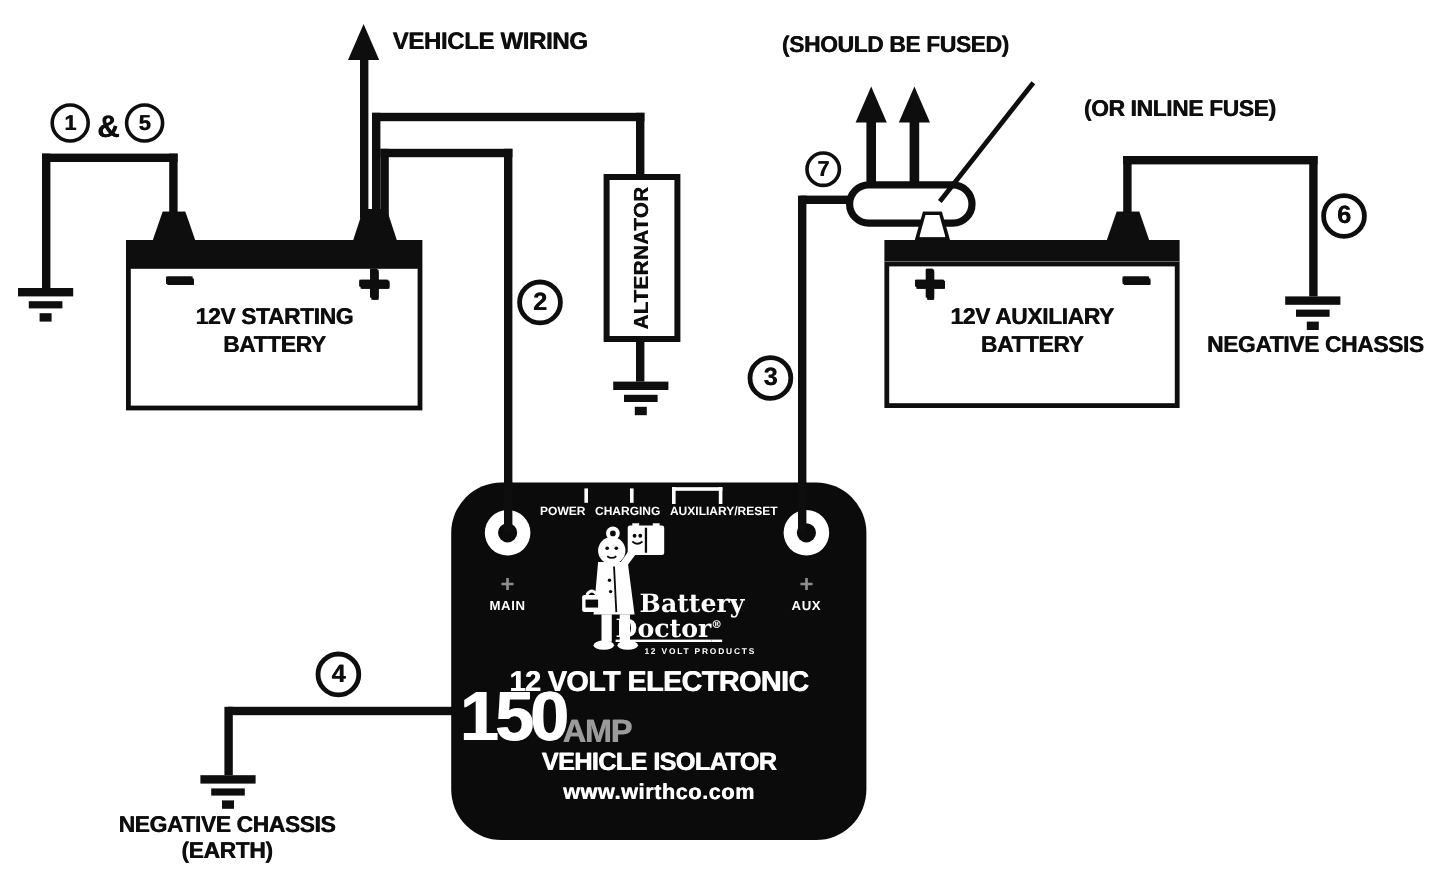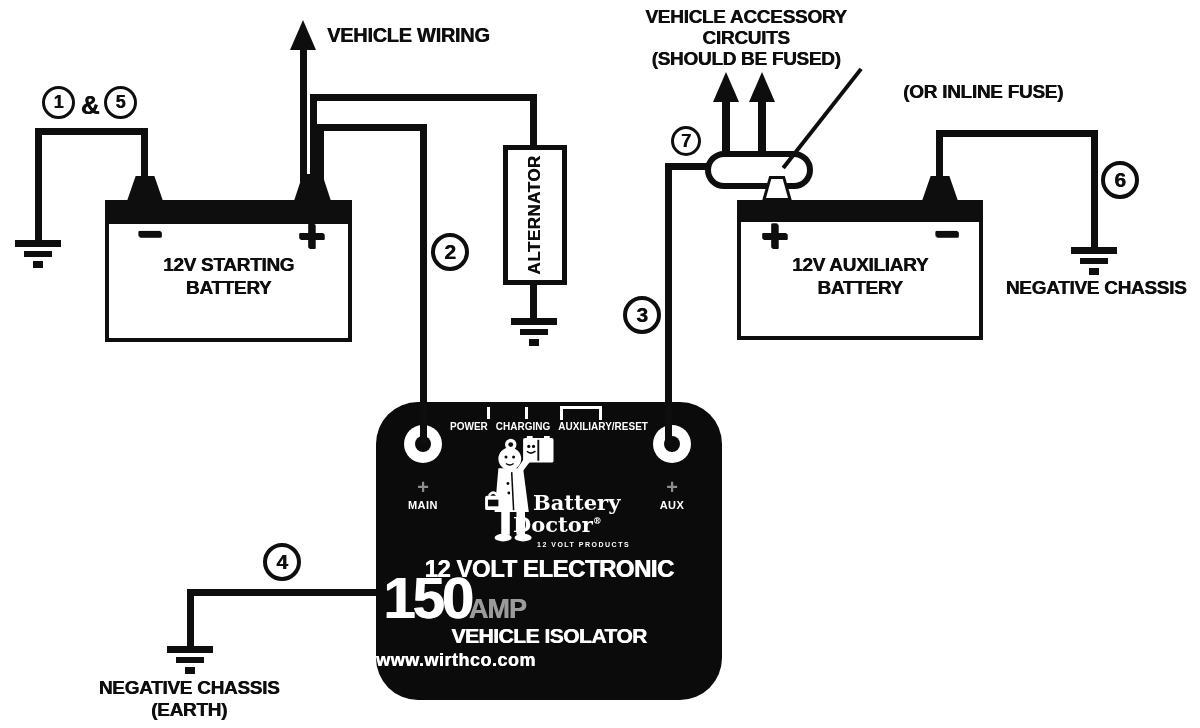--- a/index.html
+++ b/index.html
@@ -45,35 +45,35 @@
   .ind{position:absolute;left:376px;top:421px;width:346px;text-align:center;color:#fff;
        font-weight:bold;font-size:10px;letter-spacing:0;}
   .ind span{margin:0 4px;}
   .tplus{position:absolute;width:50px;text-align:center;color:#8d8d8d;font-weight:bold;
          font-size:20px;line-height:20px;}
   .tlab{position:absolute;width:50px;text-align:center;color:#fff;font-weight:bold;
         font-size:11px;letter-spacing:0.5px;}
   .brand{position:absolute;left:513px;top:494px;color:#fff;font-family:"DejaVu Serif",serif;
          font-weight:bold;font-size:21px;line-height:18px;}
   .brand .l1{padding-left:20px;display:block;}
-  .brand .l2{display:block;}
+  .brand .l2{display:block;text-decoration:underline;}
   .brand sup{font-size:9px;}
   .brand .tag{display:block;font-family:"Liberation Sans",sans-serif;font-size:7px;
               letter-spacing:1.5px;padding-left:24px;margin-top:2px;font-weight:bold;}
   .p1{position:absolute;left:376px;top:555px;width:346px;text-align:center;color:#fff;
       font-weight:bold;font-size:24px;letter-spacing:-0.5px;text-shadow:0.6px 0 0 currentColor;}
   .rating{position:absolute;left:376px;top:575px;width:346px;display:flex;
           align-items:flex-end;transform:translateX(7px);}
   .r150{font-weight:bold;font-size:58px;line-height:46px;letter-spacing:-3px;color:#fff;
         text-shadow:1px 0 0 currentColor;}
   .ramp{font-weight:bold;font-size:27px;line-height:24px;letter-spacing:-1px;color:#9b9b9b;
         margin-left:-2px;text-shadow:0.5px 0 0 currentColor;}
   .p2{position:absolute;left:376px;top:624px;width:346px;text-align:center;color:#fff;
       font-weight:bold;font-size:21px;letter-spacing:-0.5px;text-shadow:0.6px 0 0 currentColor;}
-  .url{position:absolute;left:376px;width:346px;color:#fff;font-weight:bold;
+  .url{position:absolute;left:376px;width:346px;text-align:center;color:#fff;font-weight:bold;
        font-size:18px;letter-spacing:0.5px;text-shadow:0.5px 0 0 currentColor;}
 </style>
 </head>
 <body>
 
 <div class="stage">
 
   <div class="w" style="left:35px;top:128px;width:7px;height:113px"></div>
   <div class="w" style="left:35px;top:128px;width:113px;height:7px"></div>
   <div class="w" style="left:141px;top:128px;width:7px;height:52px"></div>
@@ -136,21 +136,21 @@
   <div class="trapw" style="left:766px;top:179px;width:22px;height:19px"></div>
   <div class="ptr"></div>
   <div class="circ sm" style="left:671px;top:126px;width:30px;height:30px">
       <span>7</span>
     </div>
   <div class="circ" style="left:623px;top:296px;width:38px;height:38px">
       <span>3</span>
     </div>
 
   <div class="lbl ctr" style="left:600px;top:6px;width:292px;font-size:19px;line-height:21px">
-    <span>VEHICLE ACCESSORY CIRCUITS</span><br>
+    <br>
     <span>(SHOULD BE FUSED)</span>
   </div>
   <div class="lbl ctr" style="left:858px;top:60px;width:250px;font-size:19px;line-height:21px">
     <br>
     <span>(OR INLINE FUSE)</span>
   </div>
 
   <div class="trap" style="left:922px;top:176px;width:36px;height:25px"></div>
   <div class="w" style="left:737px;top:200px;width:246px;height:18px"></div>
   <div class="battbody" style="left:737px;top:218px;width:246px;height:122px"></div>

